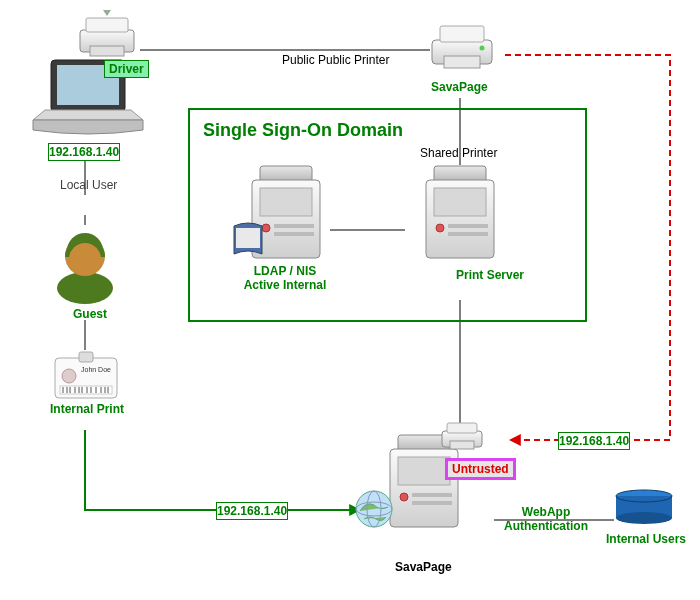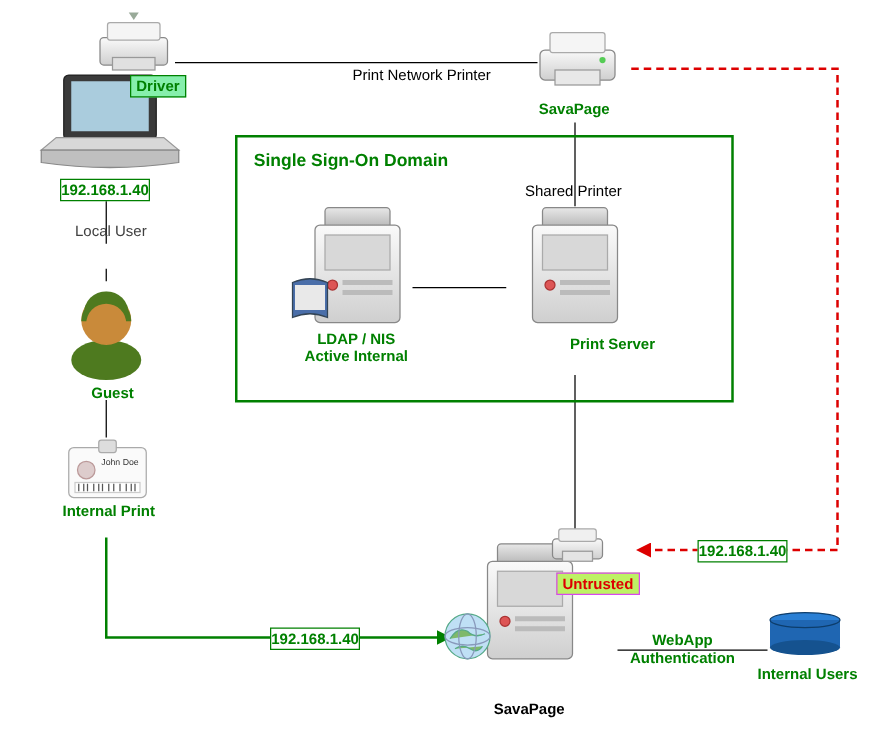--- a/index.html
+++ b/index.html
@@ -18,22 +18,22 @@
     font-weight: bold;
   }
   .label.black { color: #000; font-weight: normal; }
   .label.red { color: #404040; font-weight: normal; }
   .boxed {
     border: 1px solid #008000;
     background: #fff;
     padding: 1px 0;
   }
   .boxed-red {
-    border: 1px solid #d946ef;
-    background: #bef264;
+    border: 3px solid #d946ef;
+    background: #e5e5e5;
     padding: 1px 4px;
     color: #d00;
   }
   .boxed-yellow {
     border: 1px solid #008000;
     background: #86efac;
     padding: 1px 4px;
     color: #008000;
     font-weight: bold;
   }
@@ -187,28 +187,28 @@
     <ellipse cx="28" cy="6" rx="28" ry="6" fill="#2a7fd4"></ellipse>
     <rect x="0" y="6" width="56" height="22" fill="#1f66b2"></rect>
     <ellipse cx="28" cy="28" rx="28" ry="6" fill="#15528f"></ellipse>
     <ellipse cx="28" cy="6" rx="28" ry="6" fill="none" stroke="#0d3d6b"></ellipse>
   </g>
 </svg>
 
 <div class="sso-box"></div>
 
 <span class="label boxed-yellow" style="left:104px; top:60px;">Driver</span>
-<span class="label black" style="left:282px; top:53px;">Print Network Printer</span>
+<span class="label black" style="left:282px; top:53px;">Public Public Printer</span>
 <span class="label" style="left:431px; top:80px;">SavaPage</span>
 <span class="label boxed" style="left:48px; top:143px;">192.168.1.40</span>
 <span class="label red" style="left:60px; top:178px;">Local User</span>
 <span class="label" style="left:73px; top:307px;">Guest</span>
 <span class="label" style="left:50px; top:402px;">Internal Print</span>
 
-<span class="label" style="left:203px; top:120px; font-size:14px;">Single Sign-On Domain</span>
+<span class="label" style="left:203px; top:120px; font-size:18px;">Single Sign-On Domain</span>
 <span class="label black" style="left:420px; top:146px;">Shared Printer</span>
 <span class="label" style="left:225px; top:264px; white-space:pre; width:120px;">LDAP / NIS
 Active Internal</span>
 <span class="label" style="left:420px; top:268px;margin-left:36px;">Print Server</span>
 
 <span class="label boxed-red" style="left:445px; top:458px; font-weight:bold;">Untrusted</span>
 <span class="label boxed" style="left:216px; top:502px;">192.168.1.40</span>
 <span class="label boxed" style="left:558px; top:432px;">192.168.1.40</span>
 <span class="label black" style="left:395px; top:560px; font-weight:bold;">SavaPage</span>
 <span class="label" style="left:504px; top:505px; white-space:pre; text-align:center;">WebApp

